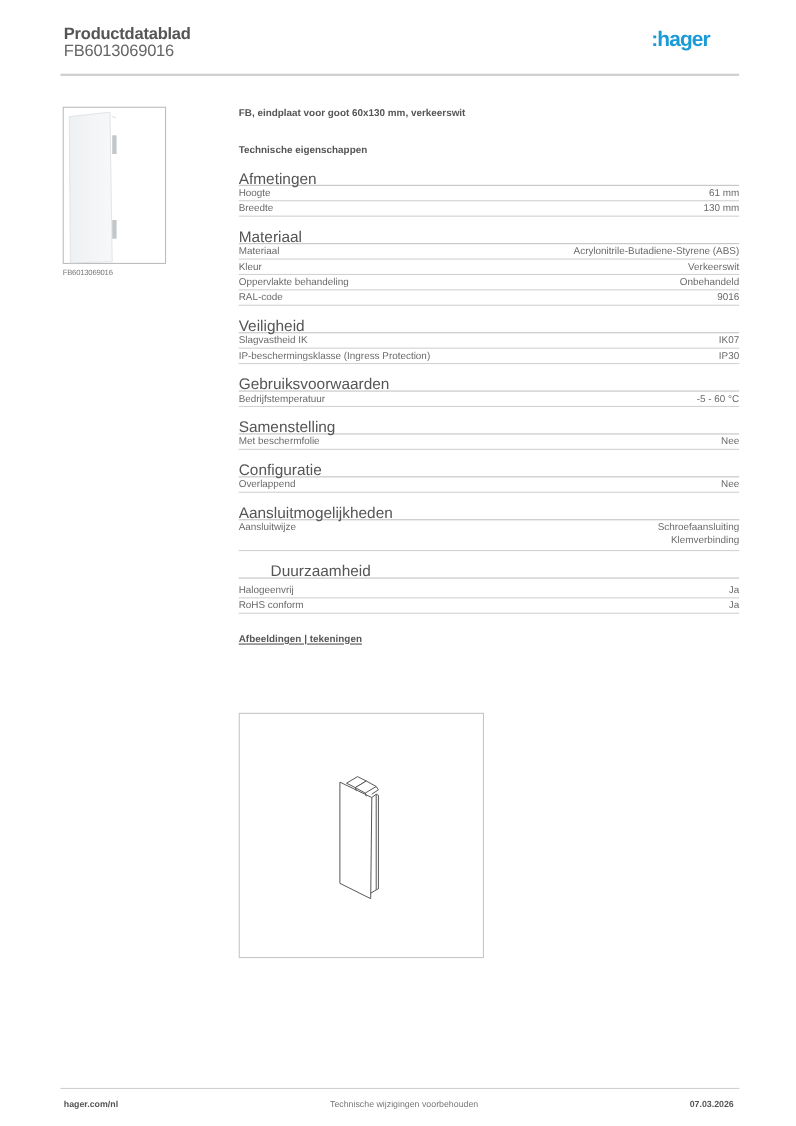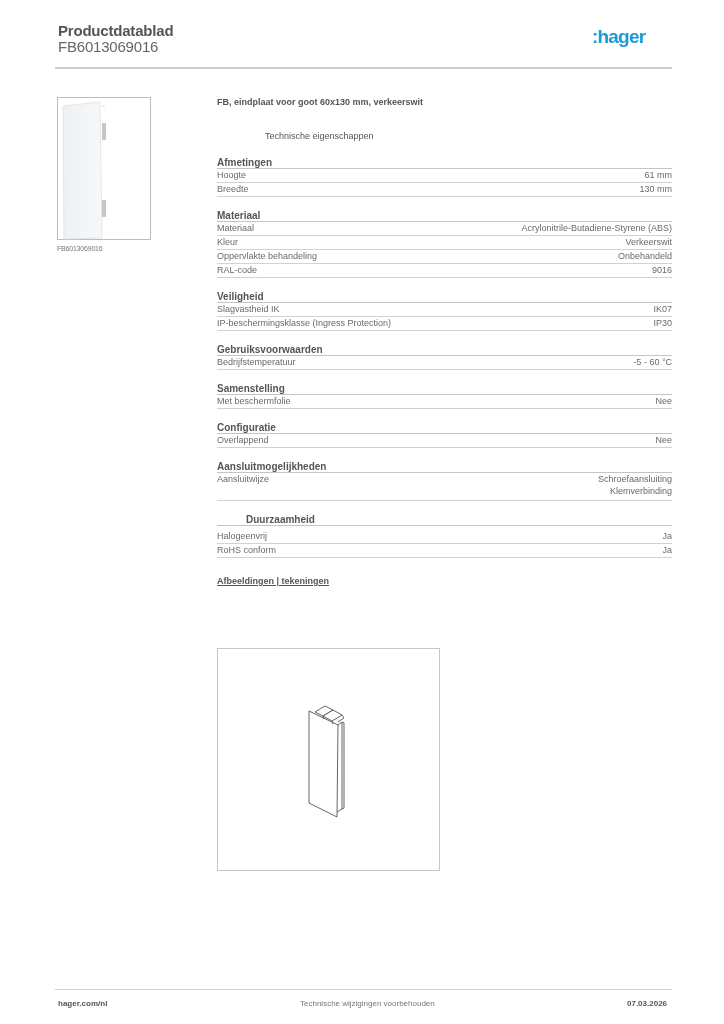--- a/index.html
+++ b/index.html
@@ -9,25 +9,25 @@
     .header-title { position: absolute; left: 58px; top: 22px; font-size: 15px; font-weight: bold; color: #555; letter-spacing: -0.2px; }
     .header-sub { position: absolute; left: 58px; top: 38px; font-size: 15px; color: #666; letter-spacing: -0.2px; }
     .logo { position: absolute; left: 592px; top: 26px; font-size: 19px; font-weight: bold; color: #1a9ad6; letter-spacing: -0.8px; }
     .header-rule { position: absolute; left: 55px; top: 67px; width: 617px; height: 1.5px; background: #cfcfcf; }
 
     .thumb { position: absolute; left: 57px; top: 97px; width: 94px; height: 143px; border: 1px solid #bdbdbd; background: #fff; }
     .thumb-caption { position: absolute; left: 57px; top: 245px; font-size: 7px; color: #777; letter-spacing: -0.2px; }
 
     .content { position: absolute; left: 217px; top: 96px; width: 455px; }
     .prod-title { font-size: 9px; font-weight: bold; color: #555; height: 12px; line-height: 12px; }
-    .tech-title { font-size: 9px; font-weight: normal; color: #555; margin-top: 22px; height: 12px; line-height: 12px; margin-left: 48px; }
+    .tech-title { font-size: 9px; font-weight: bold; color: #555; margin-top: 22px; height: 12px; line-height: 12px; }
 
     .section { margin-top: 12px; }
     .section:first-of-type { margin-top: 12px; }
-    .sec-head { font-size: 10px; font-weight: bold; color: #555; height: 13px; line-height: 13px; border-bottom: 1.5px solid #c4c4c4; }
+    .sec-head { font-size: 14px; font-weight: normal; color: #555; height: 13px; line-height: 13px; border-bottom: 1.5px solid #c4c4c4; }
     .row { display: flex; justify-content: space-between; font-size: 9px; color: #6a6a6a; min-height: 14px; line-height: 13px; border-bottom: 1px solid #d2d2d2; padding-top: 0px; }
     .row .val { text-align: right; }
     .row .val div { line-height: 12px; }
 
     .drawings-title { font-size: 9px; font-weight: bold; color: #555; margin-top: 18px; height: 12px; text-decoration: underline; }
     .drawing { position: absolute; left: 217px; top: 648px; width: 223px; height: 223px; border: 1px solid #c6c6c6; }
 
     .footer-rule { position: absolute; left: 55px; top: 989px; width: 617px; height: 1px; background: #cfcfcf; }
     .footer-left { position: absolute; left: 58px; top: 999px; font-size: 8px; font-weight: bold; color: #555; }
     .footer-mid { position: absolute; left: 300px; top: 999px; font-size: 8px; color: #777; }

